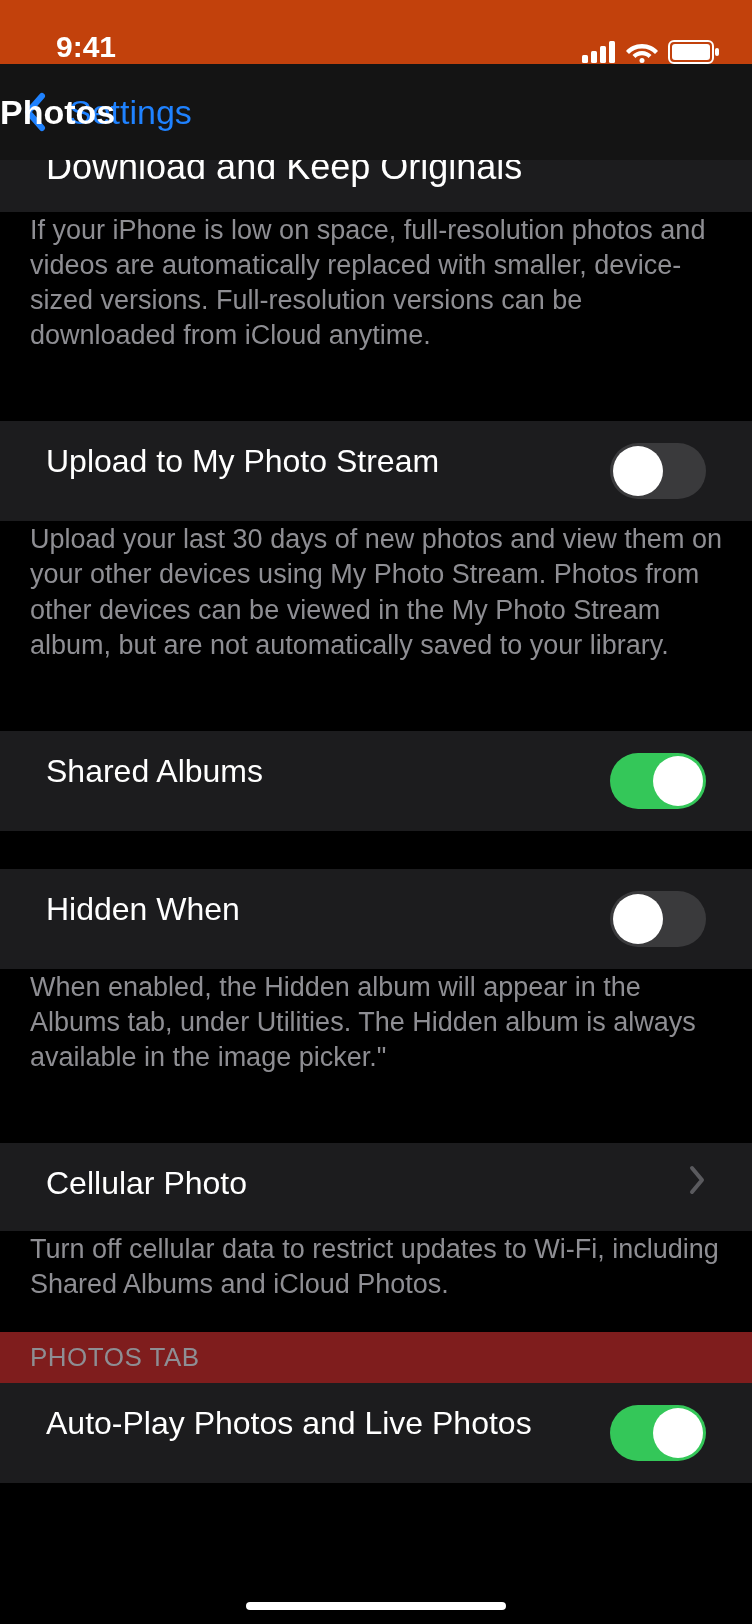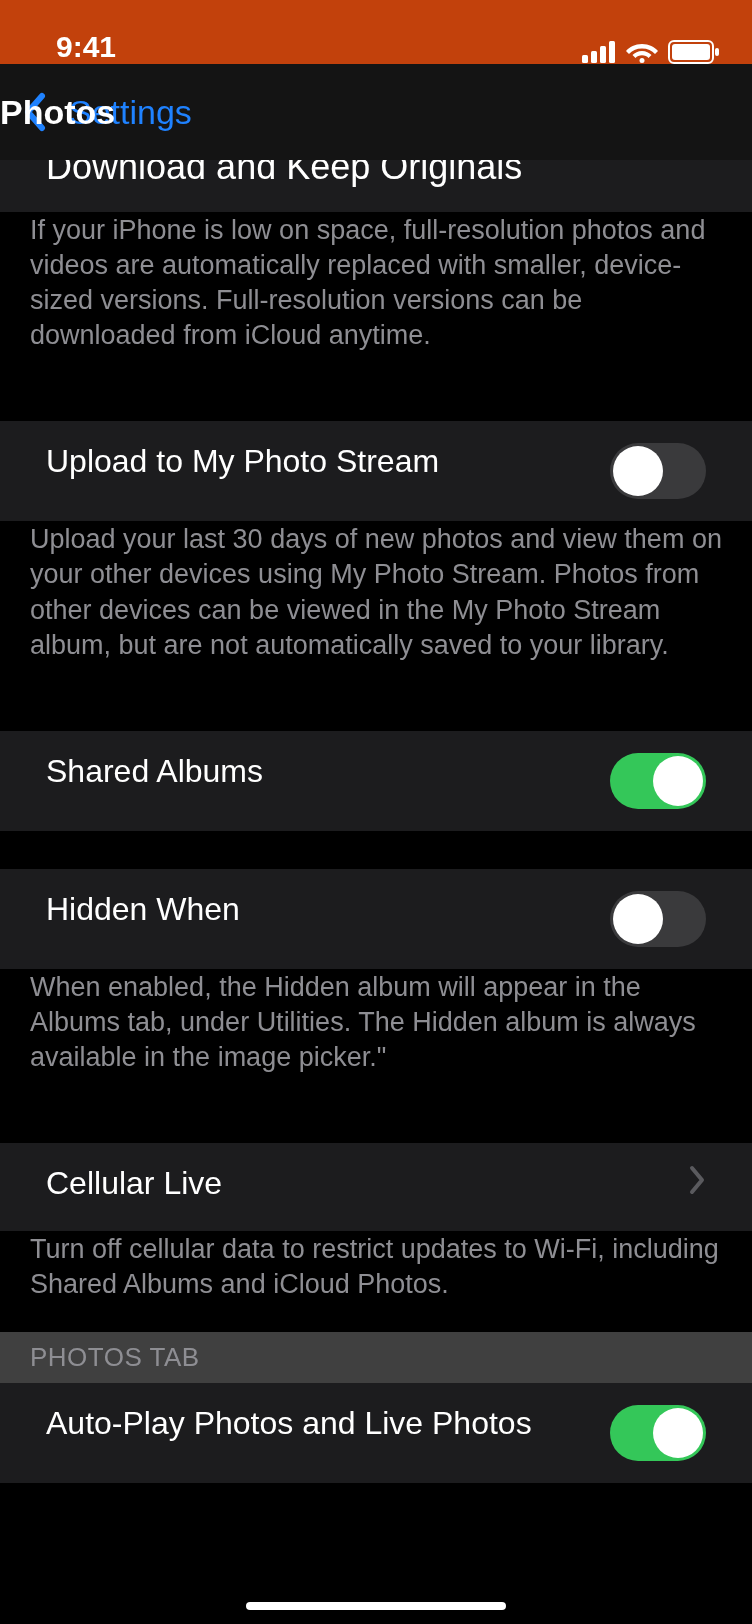--- a/index.html
+++ b/index.html
@@ -140,21 +140,21 @@
   .spacer {
     height: 38px;
     background: #000;
   }
 
   .header-label {
     padding: 10px 30px 10px 30px;
     color: #8e8e93;
     font-size: 26px;
     letter-spacing: 0.5px;
-    background: #404040;
+    background: #7f1d1d;
     text-transform: uppercase;
   }
 
   
   .home-indicator-wrap {
     position: absolute;
     bottom: 14px;
     left: 0; right: 0;
     display: flex;
     justify-content: center;
@@ -238,21 +238,21 @@
         <span class="row-label">Hidden When</span>
         <div class="switch">
           <div class="knob"></div>
         </div>
       </div>
       <div class="footer">When enabled, the Hidden album will appear in the Albums tab, under Utilities. The Hidden album is always available in the image picker."</div>
 
       <div class="spacer"></div>
 
       <div class="row">
-        <span class="row-label">Cellular Live</span>
+        <span class="row-label">Cellular Photo</span>
         <svg class="chevron" width="18" height="30" viewBox="0 0 18 30">
           <polyline points="4,3 14,15 4,27" fill="none" stroke="#5a5a5e" stroke-width="4" stroke-linecap="round" stroke-linejoin="round"></polyline>
         </svg>
       </div>
       <div class="footer">Turn off cellular data to restrict updates to Wi-Fi, including Shared Albums and iCloud Photos.</div>
 
       <div class="header-label">PHOTOS TAB</div>
 
       <div class="row">
         <span class="row-label">Auto-Play Photos and Live Photos</span>

